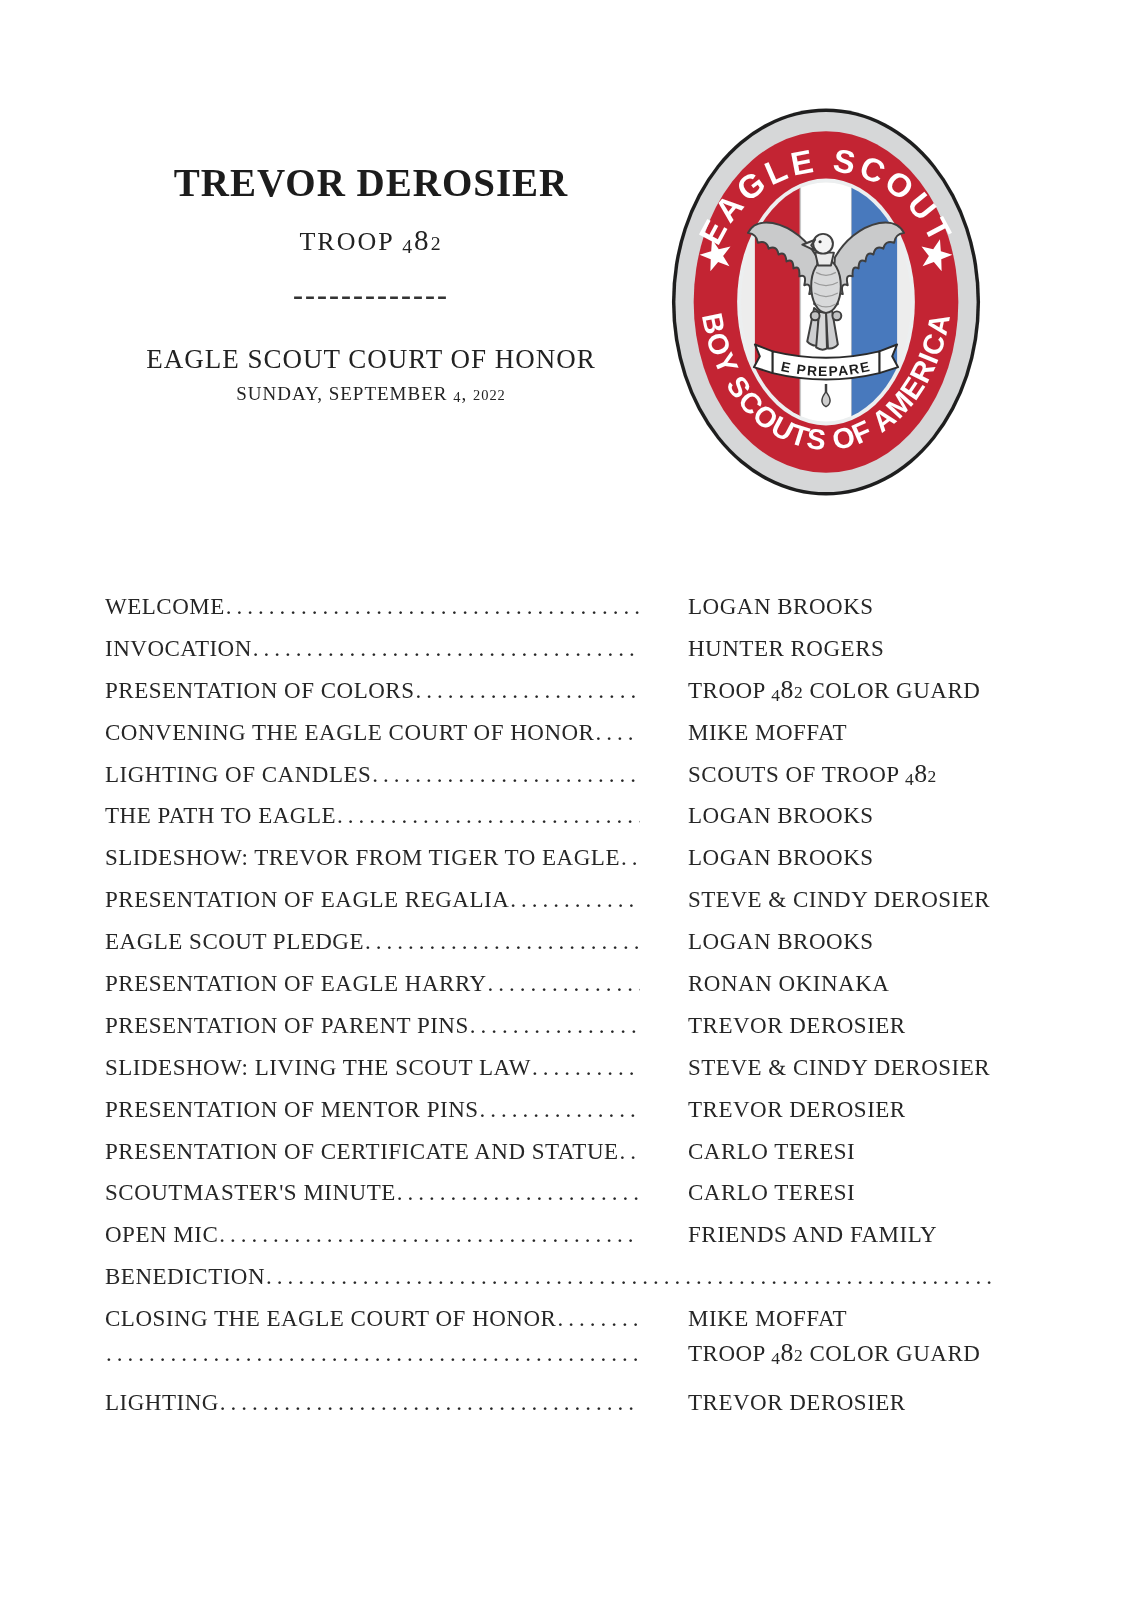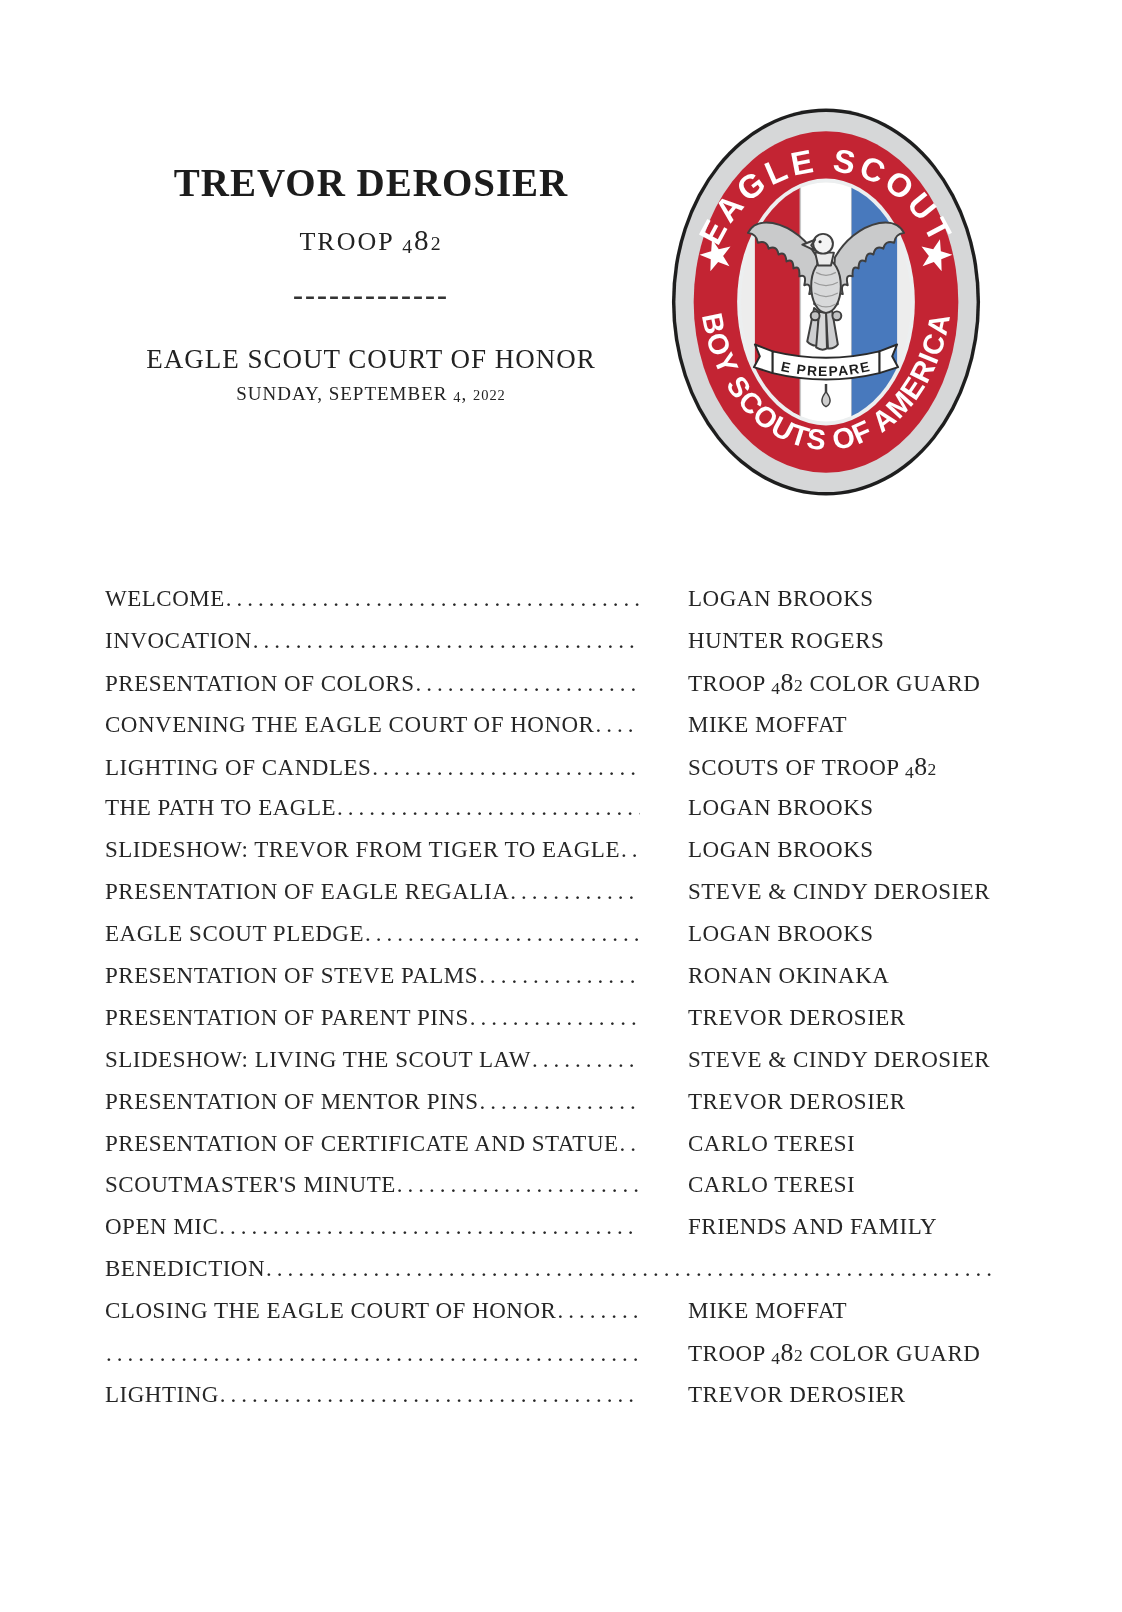--- a/index.html
+++ b/index.html
@@ -35,21 +35,21 @@
 
   
   .logo-wrap{position:absolute;left:668px;top:104px;width:316px;height:396px;}
 
   
   .program{position:absolute;left:105px;top:578px;width:905px;}
   .row{
     display:flex;align-items:baseline;height:41.9px;line-height:41.9px;
     font-size:23px;letter-spacing:0.5px;white-space:nowrap;color:#262626;
   }
-  .event{flex:0 0 auto;}
+  .event{flex:0 0 auto;margin-top:8px;}
   .dots{
     flex:1 1 auto;overflow:hidden;white-space:nowrap;margin:0 12px 0 1px;
     min-width:0;
   }
   .dots::after{
     content:"....................................................................................................................................";
     letter-spacing:5px;
   }
   .presenter{flex:0 0 322px;overflow:visible;text-align:left;margin-left:36px;}
 
@@ -184,21 +184,21 @@
       <span class="event">PRESENTATION OF EAGLE REGALIA</span>
       <span class="dots"></span>
       <span class="presenter">STEVE &amp; CINDY DEROSIER</span>
     </div>
     <div class="row">
       <span class="event">EAGLE SCOUT PLEDGE</span>
       <span class="dots"></span>
       <span class="presenter">LOGAN BROOKS</span>
     </div>
     <div class="row">
-      <span class="event">PRESENTATION OF STEVE PALMS</span>
+      <span class="event">PRESENTATION OF EAGLE HARRY</span>
       <span class="dots"></span>
       <span class="presenter">RONAN OKINAKA</span>
     </div>
     <div class="row">
       <span class="event">PRESENTATION OF PARENT PINS</span>
       <span class="dots"></span>
       <span class="presenter">TREVOR DEROSIER</span>
     </div>
     <div class="row">
       <span class="event">SLIDESHOW: LIVING THE SCOUT LAW</span>

